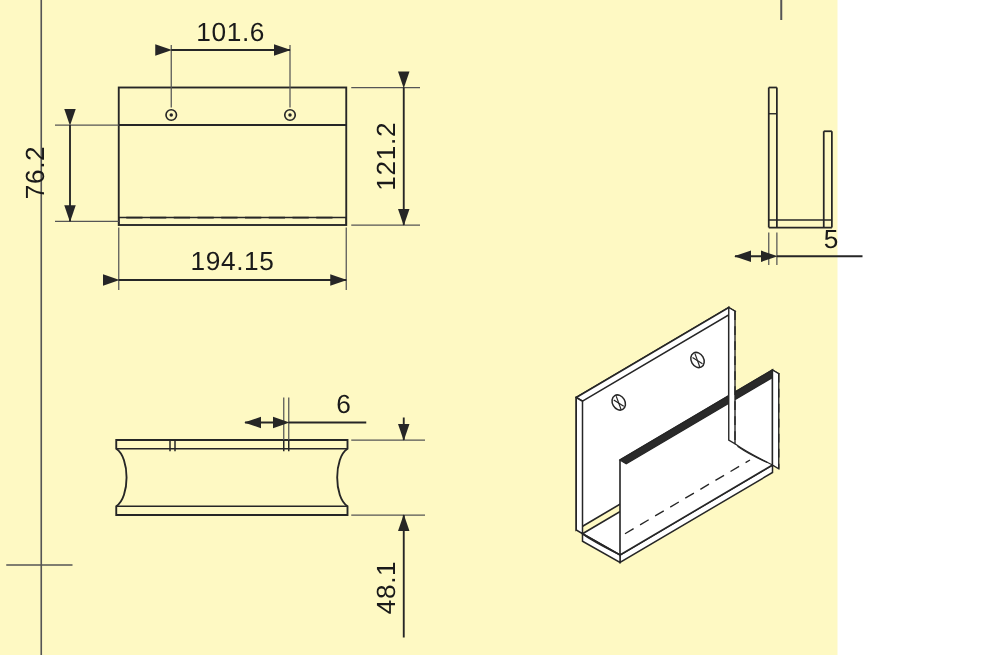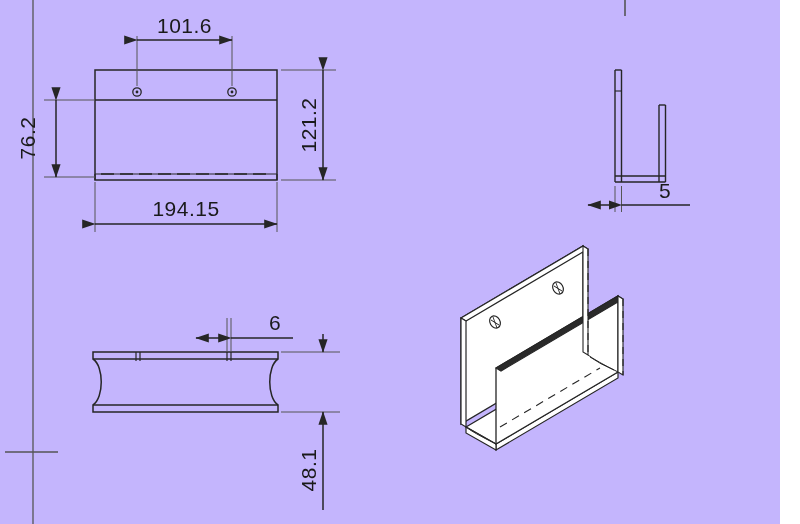--- a/index.html
+++ b/index.html
@@ -8,23 +8,23 @@
     background: #ffffff;
   }
   body {
     width: 800px;
     height: 524px;
     font-family: "Liberation Sans", sans-serif;
     overflow: hidden;
   }
   #drawing-sheet {
     position: relative;
-    width: 780px;
+    width: 670px;
     height: 524px;
-    background: #c4b5fd;
+    background: #fef9c3;
   }
   svg#cad-svg {
     display: block;
     width: 800px;
     height: 524px;
   }
   .dim-text {
     font-family: "Liberation Sans", sans-serif;
     font-size: 21px;
     fill: #1a1a1a;

